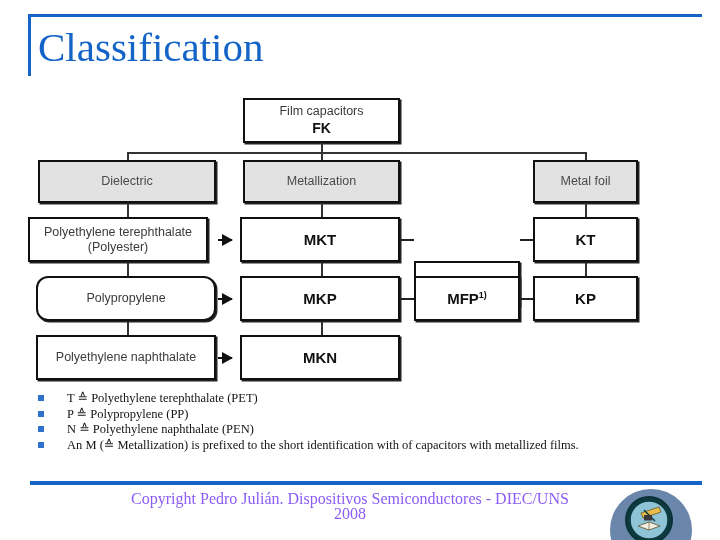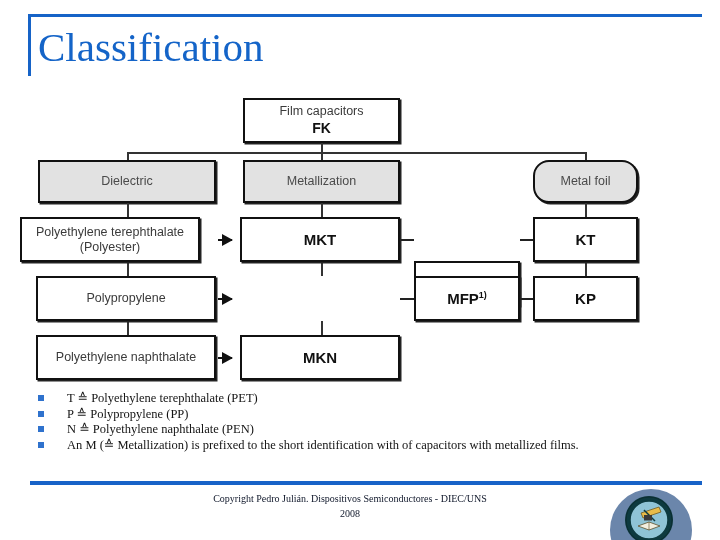--- a/index.html
+++ b/index.html
@@ -151,23 +151,23 @@
     height: 4px;
     background: #1863c8;
   }
   #footer-text {
     position: absolute;
     left: 0;
     top: 491px;
     width: 700px;
     text-align: center;
     font-family: "Liberation Serif", serif;
-    font-size: 10px;
+    font-size: 16px;
     line-height: 15px;
-    color: #0f172a;
+    color: #8b5cf6;
   }
 
   
   #logo-wrap {
     position: absolute;
     left: 610px;
     top: 489px;
     width: 82px;
     height: 51px;
     overflow: hidden;
@@ -209,56 +209,59 @@
   <div class="vline" style="left:127px; top:152px; height:13px;"></div>
   <div class="vline" style="left:321px; top:152px; height:13px;"></div>
   <div class="vline" style="left:585px; top:152px; height:13px;"></div>
 
   <div class="node gray" style="left:38px; top:160px; width:178px; height:43px;">
     <span>Dielectric</span>
   </div>
   <div class="node gray" style="left:243px; top:160px; width:157px; height:43px;">
     <span>Metallization</span>
   </div>
-  <div class="node gray" style="left:533px; top:160px; width:105px; height:43px;border-radius:16px;">
+  <div class="node gray" style="left:533px; top:160px; width:105px; height:43px;">
     <span>Metal foil</span>
   </div>
 
   <div class="vline" style="left:127px; top:203px; height:14px;"></div>
   <div class="vline" style="left:127px; top:262px; height:14px;"></div>
   <div class="vline" style="left:127px; top:321px; height:14px;"></div>
 
   <div class="vline" style="left:321px; top:203px; height:14px;"></div>
   <div class="vline" style="left:321px; top:262px; height:14px;"></div>
   <div class="vline" style="left:321px; top:321px; height:14px;"></div>
 
   <div class="vline" style="left:585px; top:203px; height:14px;"></div>
   <div class="vline" style="left:585px; top:262px; height:14px;"></div>
 
-  <div class="node" style="left:20px; top:217px; width:180px; height:45px;">
+  <div class="node" style="left:28px; top:217px; width:180px; height:45px;">
     <span>Polyethylene terephthalate</span>
     <span>(Polyester)</span>
   </div>
   <div class="arrow" style="left:218px; top:239px; width:14px;"></div>
   <div class="node code" style="left:240px; top:217px; width:160px; height:45px;">
     <span>MKT</span>
   </div>
   <div class="link" style="left:400px; top:239px; width:14px;"></div>
   <div class="node code" style="left:414px; top:217px; width:106px; height:45px;margin-top:44px;">
     <span><span>MFT</span><sup>1)</sup></span>
   </div>
   <div class="link" style="left:520px; top:239px; width:13px;"></div>
   <div class="node code" style="left:533px; top:217px; width:105px; height:45px;">
     <span>KT</span>
   </div>
 
-  <div class="node" style="left:36px; top:276px; width:180px; height:45px;">
+  <div class="node" style="left:36px; top:276px; width:180px; height:45px;border-radius:12px;">
     <span>Polypropylene</span>
   </div>
   <div class="arrow" style="left:218px; top:298px; width:14px;"></div>
+  <div class="node code" style="left:240px; top:276px; width:160px; height:45px;">
+    <span>MKP</span>
+  </div>
   <div class="link" style="left:400px; top:298px; width:14px;"></div>
   <div class="node code" style="left:414px; top:276px; width:106px; height:45px;">
     <span><span>MFP</span><sup>1)</sup></span>
   </div>
   <div class="link" style="left:520px; top:298px; width:13px;"></div>
   <div class="node code" style="left:533px; top:276px; width:105px; height:45px;">
     <span>KP</span>
   </div>
 
   <div class="node" style="left:36px; top:335px; width:180px; height:45px;">

